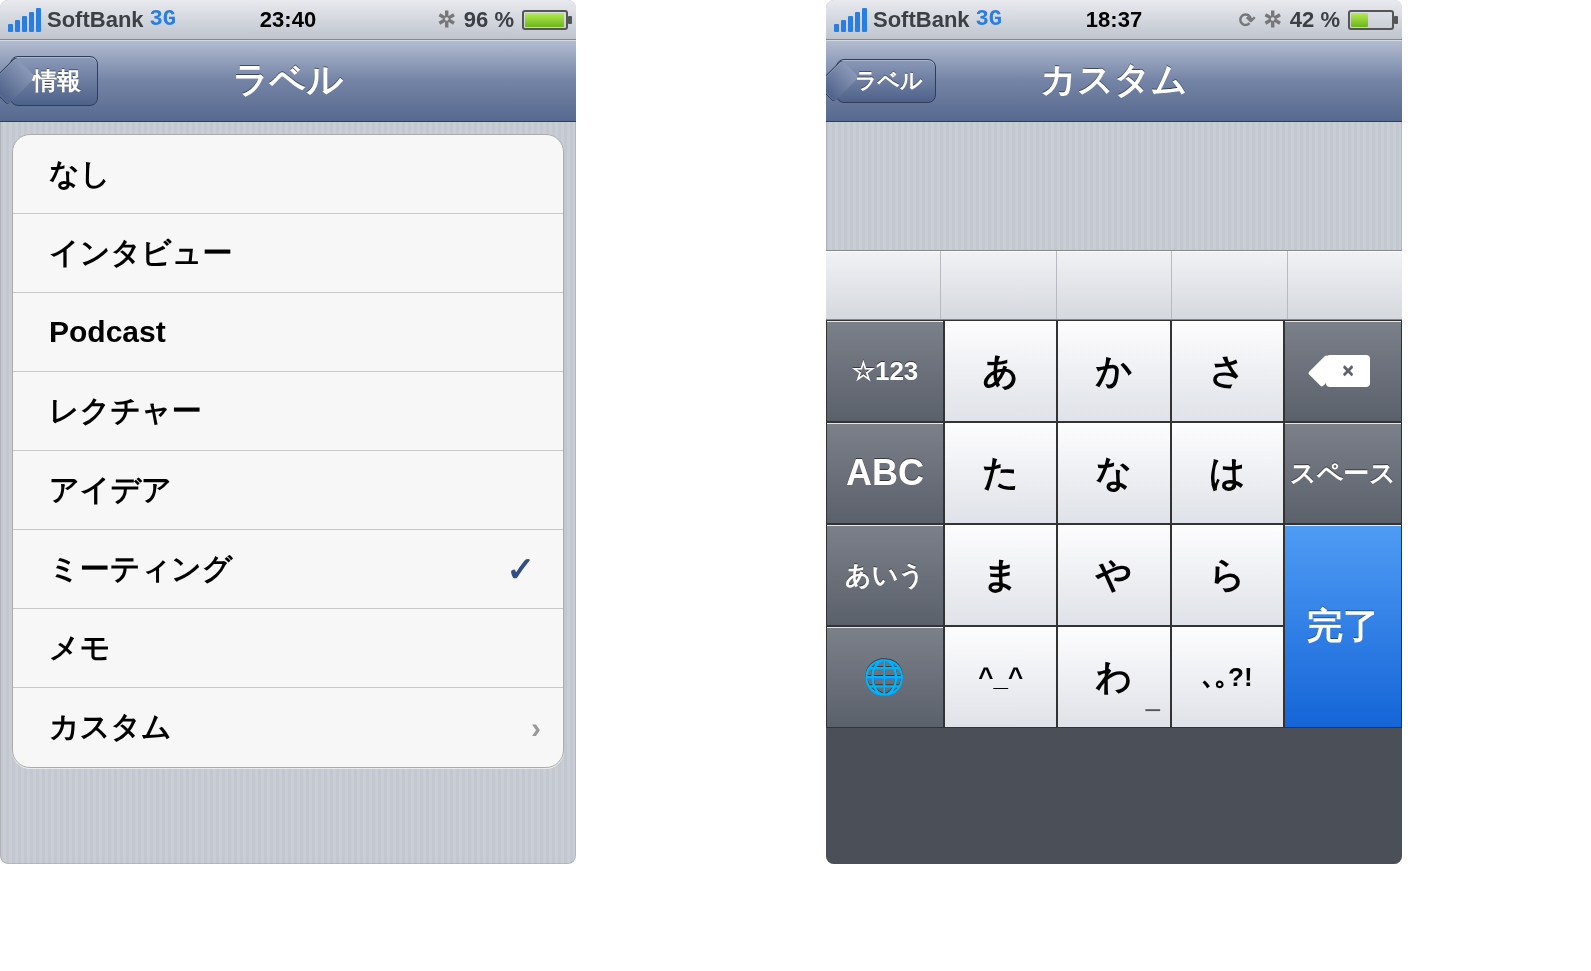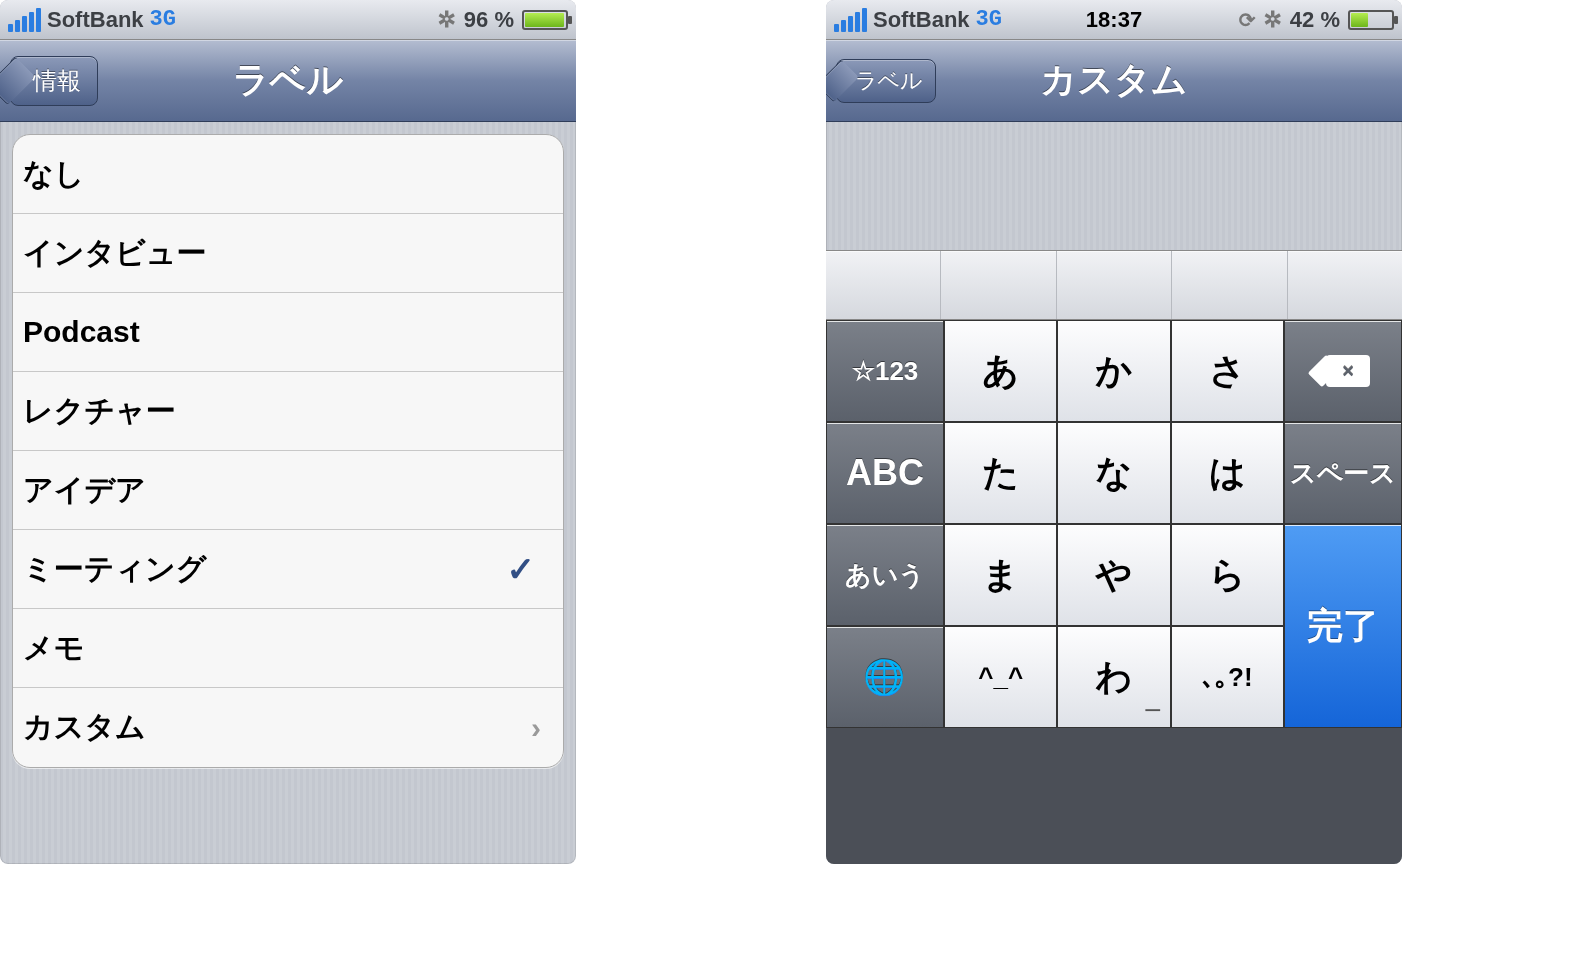--- a/index.html
+++ b/index.html
@@ -64,21 +64,21 @@
     justify-content:center;
   }
   .nav-title{color:#fff;font-size:36px;font-weight:bold;text-shadow:0 -1px 0 rgba(0,0,0,.5);}
   .back-btn{
     position:absolute;left:10px;top:50%;transform:translateY(-50%);
     display:flex;align-items:center;
   }
   .back-shape{
     background:linear-gradient(#8b99b8,#4e6189);
     border:1px solid #2f3d59;
-    color:#fff;font-size:24px;font-weight:normal;
+    color:#fff;font-size:24px;font-weight:bold;
     padding:8px 16px 8px 22px;
     border-radius:8px;
     position:relative;
     text-shadow:0 -1px 0 rgba(0,0,0,.4);
     box-shadow:inset 0 1px 0 rgba(255,255,255,.3);
   }
   .back-shape::before{
     content:"";position:absolute;left:-14px;top:4px;bottom:4px;width:28px;
     background:linear-gradient(#8b99b8,#4e6189);
     border-left:1px solid #2f3d59;border-bottom:1px solid #2f3d59;
@@ -94,21 +94,21 @@
     background:#f7f7f7;
     border:1px solid #ababab;
     border-radius:18px;
     overflow:hidden;
     box-shadow:0 1px 0 rgba(255,255,255,.6);
   }
   .cell{
     height:79px;
     border-bottom:1px solid #c8c8c8;
     display:flex;align-items:center;
-    padding:0 10px;
+    padding:0 36px;
     font-size:30px;font-weight:bold;color:#000;
     position:relative;
   }
   .cell:last-child{border-bottom:none;}
   .checkmark{position:absolute;right:28px;color:#324f85;font-size:34px;font-weight:bold;}
   .chevron{position:absolute;right:22px;color:#9a9a9a;font-size:30px;font-weight:bold;}
   
   .input-wrap{padding:136px 16px 0;}
   .input-field{
     background:#fff;border:1px solid #b5b5b5;border-radius:18px;
@@ -149,20 +149,21 @@
   <div class="status-bar">
     <div class="signal-bars">
         <span></span>
         <span></span>
         <span></span>
         <span></span>
         <span></span>
       </div>
     <span class="carrier">SoftBank</span>
     <span class="net3g">3G</span>
+    <span class="status-center">23:40</span>
     <div class="status-right">
       <span class="bt-icon">✲</span>
       <span class="battpct">96 %</span>
       <span class="battery">
           <span class="batt-fill" style="width:94%"></span>
         </span>
     </div>
   </div>
 
   <div class="nav-bar">

